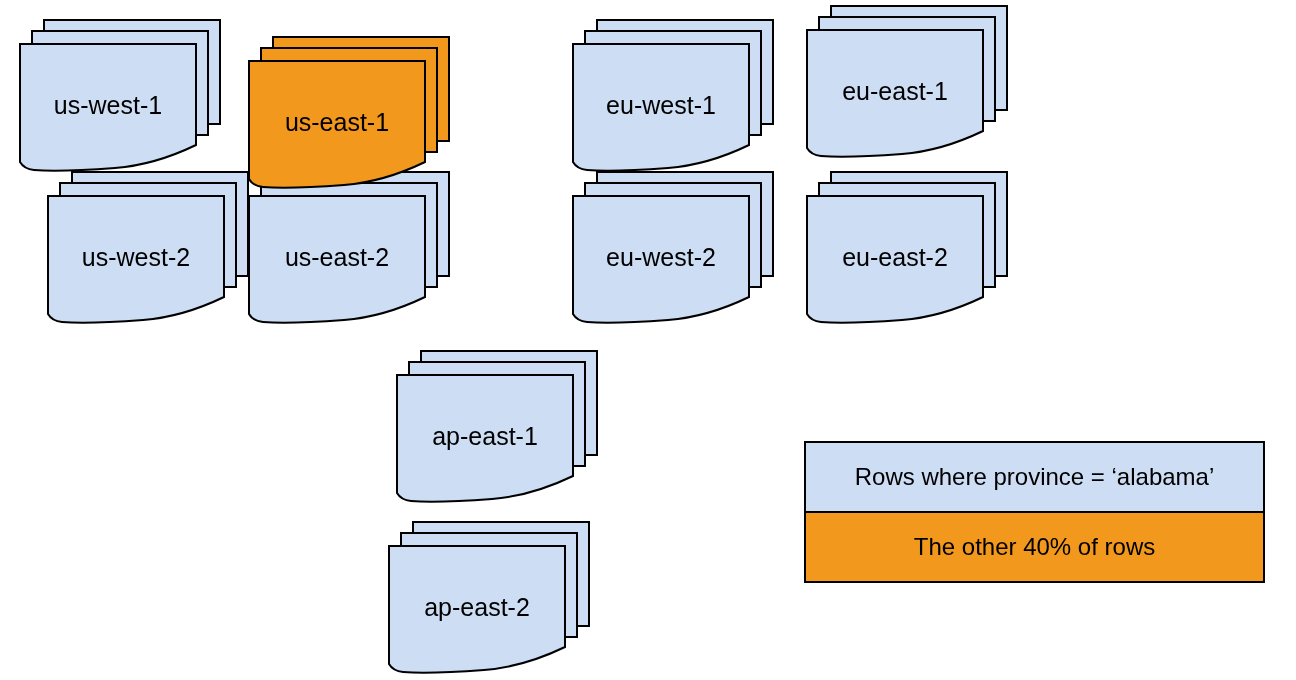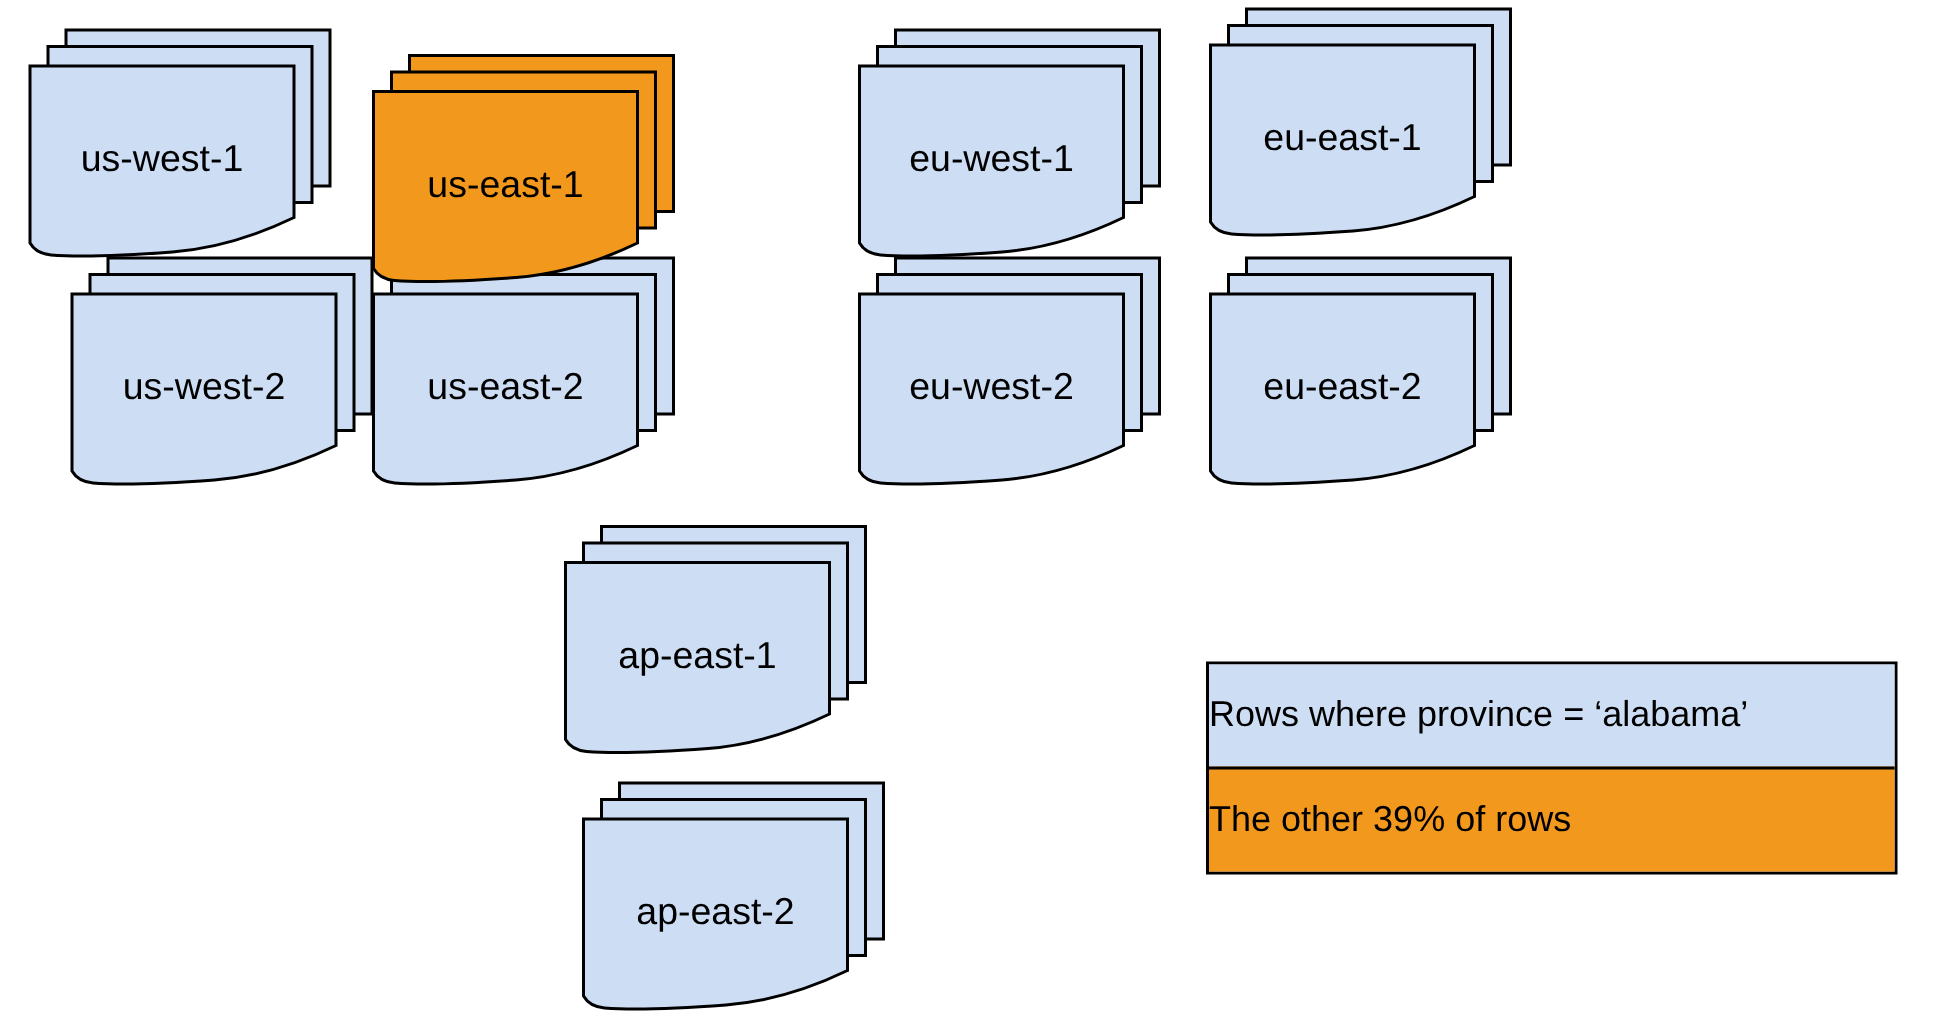--- a/index.html
+++ b/index.html
@@ -45,20 +45,21 @@
     height: 142px;
     border: 2px solid var(--stroke);
     box-sizing: border-box;
     display: flex;
     flex-direction: column;
   }
   .legend-row {
     flex: 1;
     display: flex;
     align-items: center;
+    justify-content: center;
     font-size: 24px;
     color: var(--text);
     box-sizing: border-box;
   }
   .legend-row.row-highlighted { background: var(--sheet-fill); }
   .legend-row.row-other {
     background: var(--highlight-fill);
     border-top: 2px solid var(--stroke);
   }
 </style>
@@ -155,21 +156,21 @@
       <rect class="sheet" x="25" y="2" width="176" height="104"></rect>
       <rect class="sheet" x="13" y="13" width="176" height="104"></rect>
       <path class="sheet" d="M 1,26 L 177,26 L 177,127
            C 150,140 122,148 96,150
            C 62,152.5 34,153.5 15,152
            Q 5,151 1,144
            L 1,26 Z"></path>
       <text class="stack-label" x="89" y="96">eu-east-2</text>
     </svg>
   </div>
-    <div class="stack" style="left: 376px; top: 349px; z-index: 2;">
+    <div class="stack" style="left: 396px; top: 349px; z-index: 2;">
     <svg width="204" height="170" viewBox="0 0 204 170">
       <rect class="sheet" x="25" y="2" width="176" height="104"></rect>
       <rect class="sheet" x="13" y="13" width="176" height="104"></rect>
       <path class="sheet" d="M 1,26 L 177,26 L 177,127
            C 150,140 122,148 96,150
            C 62,152.5 34,153.5 15,152
            Q 5,151 1,144
            L 1,26 Z"></path>
       <text class="stack-label" x="89" y="96">ap-east-1</text>
     </svg>
@@ -186,15 +187,15 @@
       <text class="stack-label" x="89" y="96">ap-east-2</text>
     </svg>
   </div>
   </div>
 
 <div class="legend">
   <div class="legend-row row-highlighted">
     <span>Rows where province = ‘alabama’</span>
   </div>
   <div class="legend-row row-other">
-    <span>The other 39% of rows</span>
+    <span>The other 40% of rows</span>
   </div>
 </div>
 
 </body></html>

